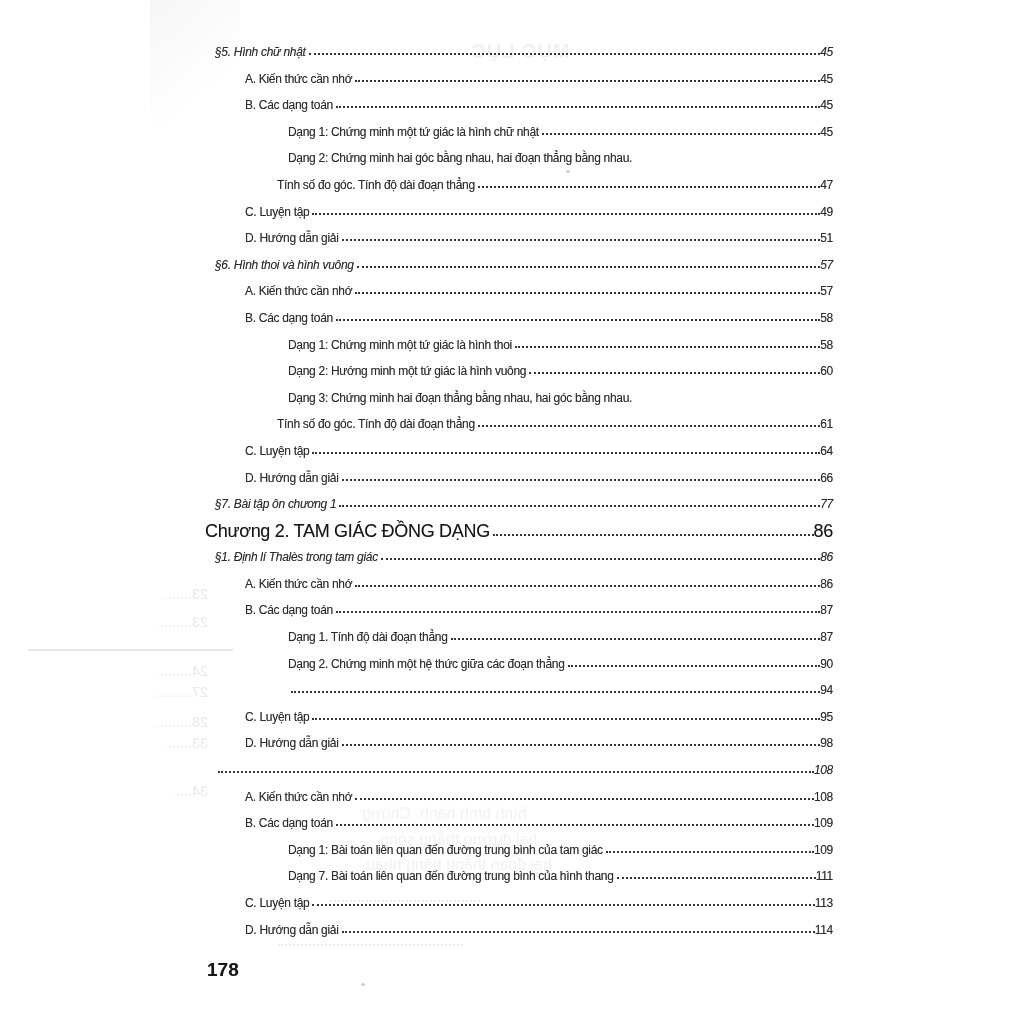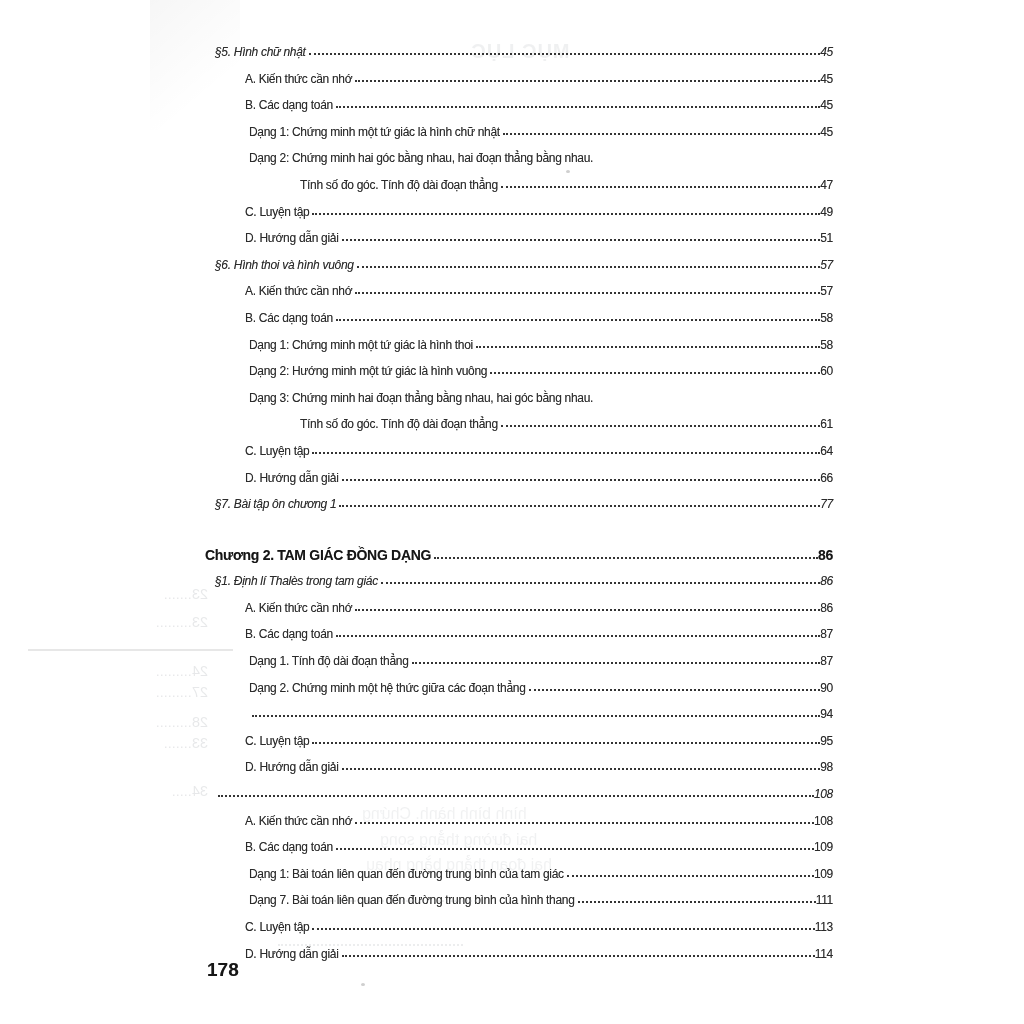--- a/index.html
+++ b/index.html
@@ -21,24 +21,24 @@
     text-shadow:0 0 0.4px rgba(20,20,20,0.4);
   }
   .row .lbl{flex:0 0 auto;}
   .leader{
     flex:1 1 auto;min-width:10px;height:0;
     border-bottom:2px dotted #343434;
     position:relative;top:-1px;margin:0 0 0 3px;
   }
   .pg{flex:0 0 auto;text-align:center;}
   .section{font-style:italic;}
-  .chapter{font-weight:bold;font-size:14px;margin-left:-10px;color:#161616;margin-top:24px;}
+  .chapter{font-weight:normal;font-size:18px;margin-left:-10px;color:#161616;}
   .sub{margin-left:30px;}
-  .dang{margin-left:34px;}
-  .cont{margin-left:85px;}
+  .dang{margin-left:73px;}
+  .cont{margin-left:62px;}
   .footer-num{
     position:absolute;left:207px;top:959px;
     font-size:19px;font-weight:bold;color:#161616;letter-spacing:0;
     text-shadow:0 0 0.4px rgba(20,20,20,0.4);
   }
   
   .ghost{
     position:absolute;transform:scaleX(-1);color:#777e85;
     filter:blur(0.7px);pointer-events:none;
   }

